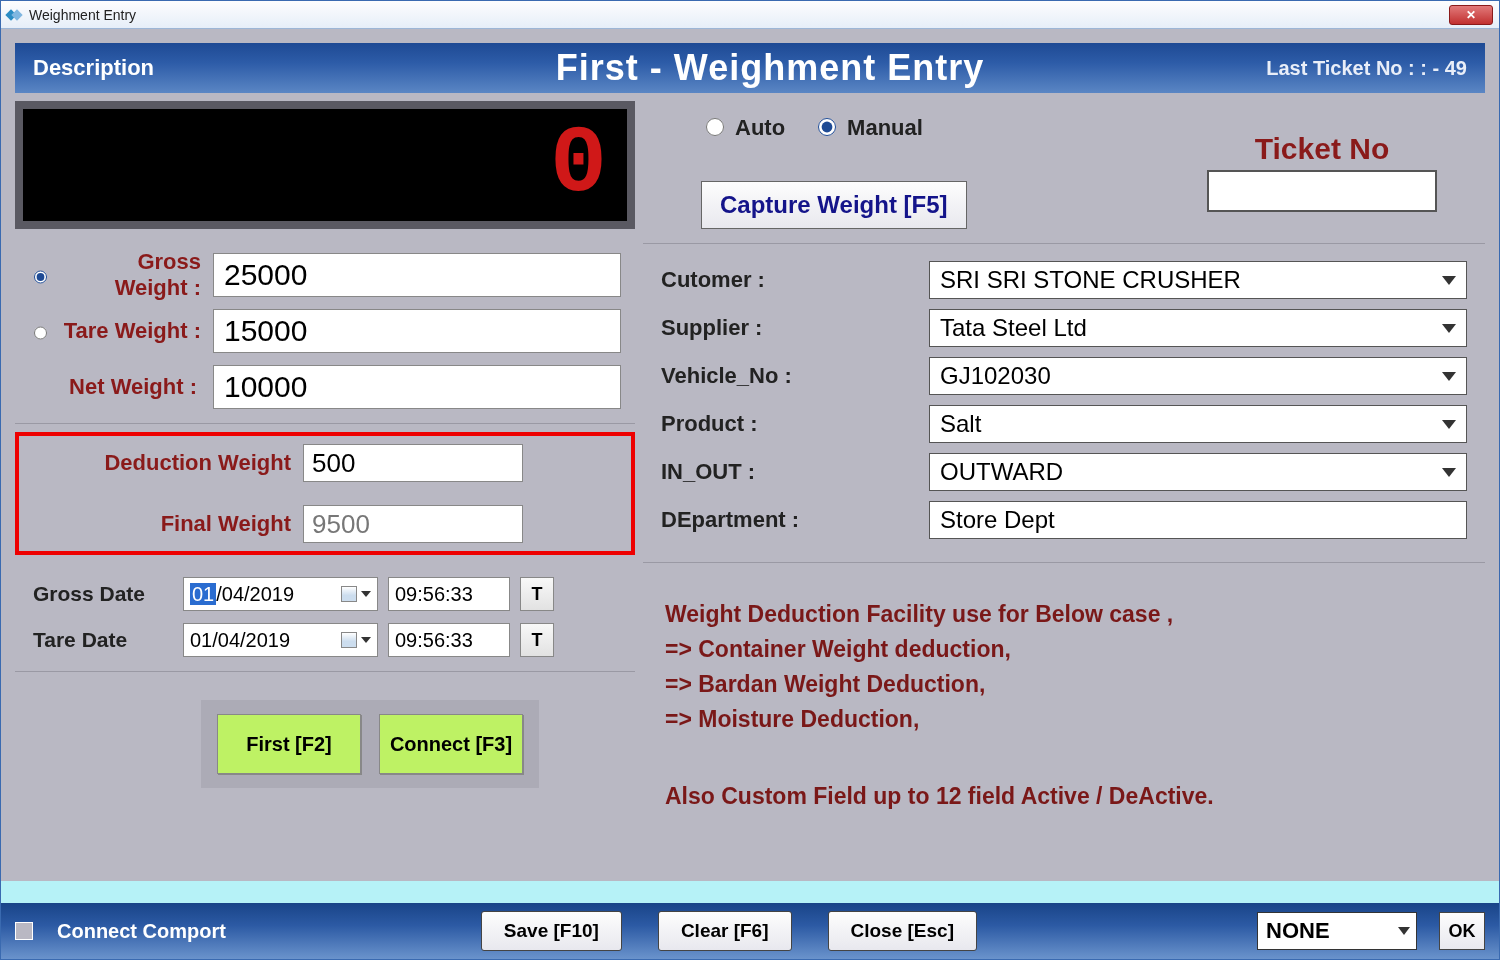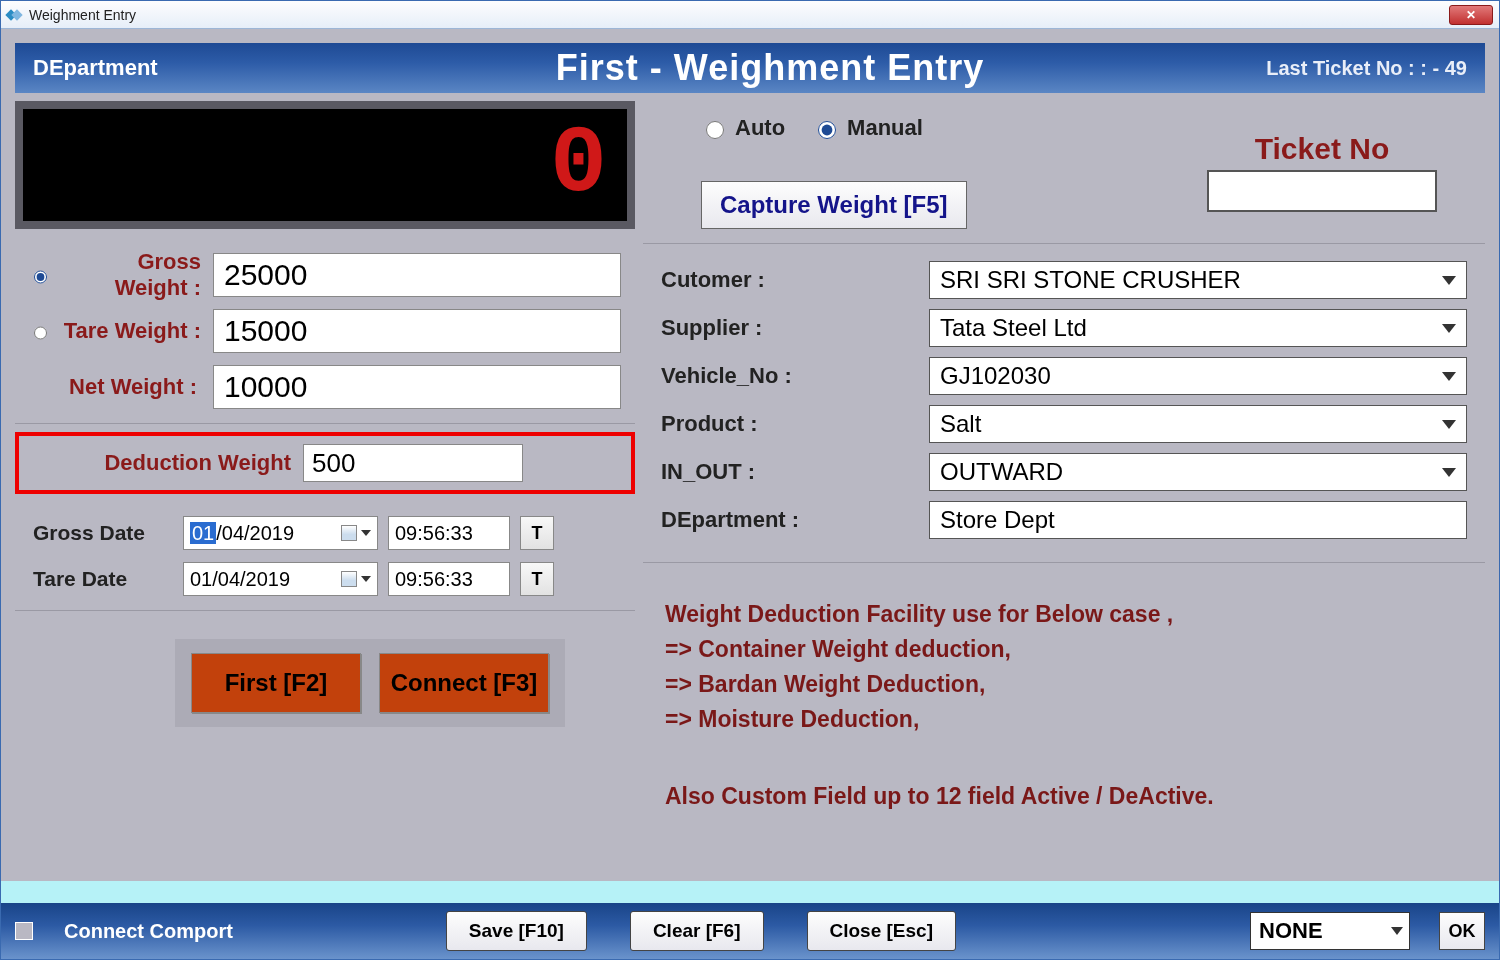--- a/index.html
+++ b/index.html
@@ -30,62 +30,62 @@
 .sevenpanel .inner { width:100%; height:100%; background:#000; display:flex; align-items:center; justify-content:flex-end; padding-right: 20px; }
 .sevenpanel .digit { font-family: 'Courier New', monospace; font-size: 95px; color:#d01818; font-weight:bold; line-height:1; }
 
 .weightpanel { background:#b9b8c3; padding: 10px 14px 8px 14px; border-bottom:1px solid #9a99a4;}
 .wrow { display:flex; align-items:center; height: 56px; gap: 12px; }
 .wrow .radio { width: 20px; height:20px; accent-color:#1e4a94; }
 .wrow .lbl { font-size: 22px; font-weight:bold; color:#8a1a1a; width: 210px; text-align:right; }
 .wrow .lbl.net { color:#8a1a1a; padding-right: 4px; }
 .wrow input.val { flex:0 0 290px; height: 44px; font-size: 30px; padding: 2px 10px; border:1px solid #888; background:#fff; }
 
-.dedpanel { border: 4px solid #e00; padding: 8px 14px; display:flex; flex-direction:row; gap:17px; }
+.dedpanel { border: 4px solid #e00; padding: 8px 14px; display:flex; flex-direction:column; gap:23px; }
 .drow { display:flex; align-items:center; gap:12px; }
 .drow .lbl { font-size: 22px; font-weight:bold; color:#8a1a1a; width: 258px; text-align:right; }
 .drow input { width: 220px; height: 38px; font-size: 26px; padding: 2px 8px; border:1px solid #888; }
 
 .datepanel { padding: 8px 18px 8px 18px; border-bottom:1px solid #9a99a4;}
 .daterow { display:flex; align-items:center; gap: 10px; height: 46px; }
 .daterow .lbl { font-size: 21px; font-weight:bold; color:#222; width: 140px; }
 .datebox { width: 195px; height: 34px; border:1px solid #888; background:#fff; display:flex; align-items:center; padding: 0 6px; font-size: 20px; gap:4px; justify-content:space-between;}
 .datebox .d1 { background:#2a6cd0; color:#fff; padding: 0 2px; }
 .datebox .calicon { width:16px; height:16px; border:1px solid #888; background:linear-gradient(#fff,#cde 60%); display:inline-block;}
 .datebox .dd { width:0;height:0;border-left:5px solid transparent;border-right:5px solid transparent;border-top:6px solid #333;display:inline-block;}
 .timebox { width: 122px; height: 34px; border:1px solid #888; background:#fff; font-size:20px; padding:0 6px; display:flex; align-items:center;}
 .tbtn { width: 34px; height:34px; border:1px solid #888; background:linear-gradient(#f8f8f8,#e2e2e2); font-size:18px; font-weight:bold; cursor:pointer;}
 
 .fsbuttons { display:flex; justify-content:center; gap: 18px; padding: 20px 0 20px 90px; }
 .fsbuttons .panel { background:#acabb6; padding: 14px 16px; display:flex; gap: 18px; }
-.bigbtn { width: 170px; height: 60px; background:#c2410c; border:1px solid #888; font-size:24px; font-weight:bold; cursor:pointer; box-shadow: 1px 1px 0 #888;}
+.bigbtn { width: 144px; height: 60px; background:#bef264; border:1px solid #888; font-size:20px; font-weight:bold; cursor:pointer; box-shadow: 1px 1px 0 #888;}
 
 .toprightpanel { background:#b9b8c3; padding: 14px 18px; display:flex; align-items:center; gap: 10px; border-bottom:1px solid #9a99a4;}
-.radiogroup { display:flex; align-items:center; gap: 8px; padding-left: 40px;}
+.radiogroup { display:flex; gap: 8px; padding-left: 40px;}
 .radiogroup label { font-size: 22px; font-weight:bold; color:#222; margin-right: 20px;}
 .radiogroup input { width:18px; height:18px; accent-color:#1e4a94;}
 .ticketno { margin-left: auto; text-align:center; padding-right: 30px;}
 .ticketno .lbl { color:#8a1a1a; font-size: 30px; font-weight:bold; margin-bottom:4px;}
 .ticketno input { width: 230px; height: 42px; border:2px solid #555; font-size:22px; padding:0 6px;}
 .capbtn { height: 48px; padding: 0 18px; background:linear-gradient(#fdfdfd,#e8e8ee); border:1px solid #666; border-radius:0; font-size: 24px; font-weight:bold; color:#14148a; cursor:pointer; margin-left: 40px; margin-top: 30px;}
 .toprightpanel .stack { display:flex; flex-direction:column; gap:10px;}
 
 .detailspanel { background:#b9b8c3; padding: 12px 18px 18px 18px; border-bottom:1px solid #9a99a4;}
 .detrow { display:flex; align-items:center; height: 48px; gap: 8px; }
 .detrow .lbl { font-size: 22px; font-weight:bold; color:#222; width: 260px; }
 .detrow .combo { flex:1; height: 38px; border:1px solid #555; background:#fff; display:flex; align-items:center; padding: 0 10px; font-size: 24px; position:relative;}
 .detrow .combo .arrow { position:absolute; right:10px; width:0;height:0;border-left:7px solid transparent;border-right:7px solid transparent;border-top:9px solid #333;}
 .detrow input.textin { flex:1; height: 38px; border:1px solid #555; background:#fff; font-size:24px; padding:0 10px;}
 
 .notespanel { padding: 30px 22px; }
 .notespanel p { margin: 8px 0; font-size: 23px; font-weight:bold; color:#7a1818; }
 
 .cyanbar { height: 22px; background:#b6f2f7; margin: 0 -14px;}
 
-.bottombar { height: 56px; margin: 0 -14px; background: linear-gradient(#194488,#2c5aa4 40%,#6a93cc); display:flex; align-items:center; padding: 0 14px; gap: 23px; }
+.bottombar { height: 56px; margin: 0 -14px; background: linear-gradient(#194488,#2c5aa4 40%,#6a93cc); display:flex; align-items:center; padding: 0 14px; gap: 16px; }
 .bottombar .chk { width:18px; height:18px; border:1px solid #fff; background: #b9b8c3; display:inline-block;}
 .bottombar .chklbl { color:#fff; font-size:20px; font-weight:bold; margin-left: 8px;}
 .bottombar .spacer { flex:1; }
 .botbtn { height: 40px; padding: 0 22px; background:linear-gradient(#fdfdfd,#e8e8ee); border:1px solid #444; border-radius:3px; font-size:19px; font-weight:bold; cursor:pointer; margin-right: 20px;}
 .bottombar .combo { width: 160px; height:38px; border:1px solid #333; background:#fff; display:flex; align-items:center; padding:0 8px; font-size:22px; font-weight:bold; position:relative;margin-left:48px;}
 .bottombar .combo .arrow { position:absolute; right:6px; width:0;height:0;border-left:6px solid transparent;border-right:6px solid transparent;border-top:8px solid #333;}
 .okbtn { width: 46px; height:38px; background:linear-gradient(#fdfdfd,#e8e8ee); border:1px solid #444; font-size:18px; font-weight:bold; cursor:pointer; margin-left:6px;}
 </style>
 </head>
 <body>
@@ -94,21 +94,21 @@
 
   <div class="titlebar">
     <span class="icon"></span>
     <span class="title">Weighment Entry</span>
     <div class="closebtn">✕</div>
   </div>
 
   <div class="content">
 
     <div class="headerbar">
-      <div class="desc">DEpartment</div>
+      <div class="desc">Description</div>
       <div class="maintitle">First - Weighment Entry</div>
       <div class="lastticket">Last Ticket No :   : - 49</div>
     </div>
 
     <div class="mainarea">
 
       <div class="leftcol">
 
         <div class="sevenpanel">
           <div class="inner">

